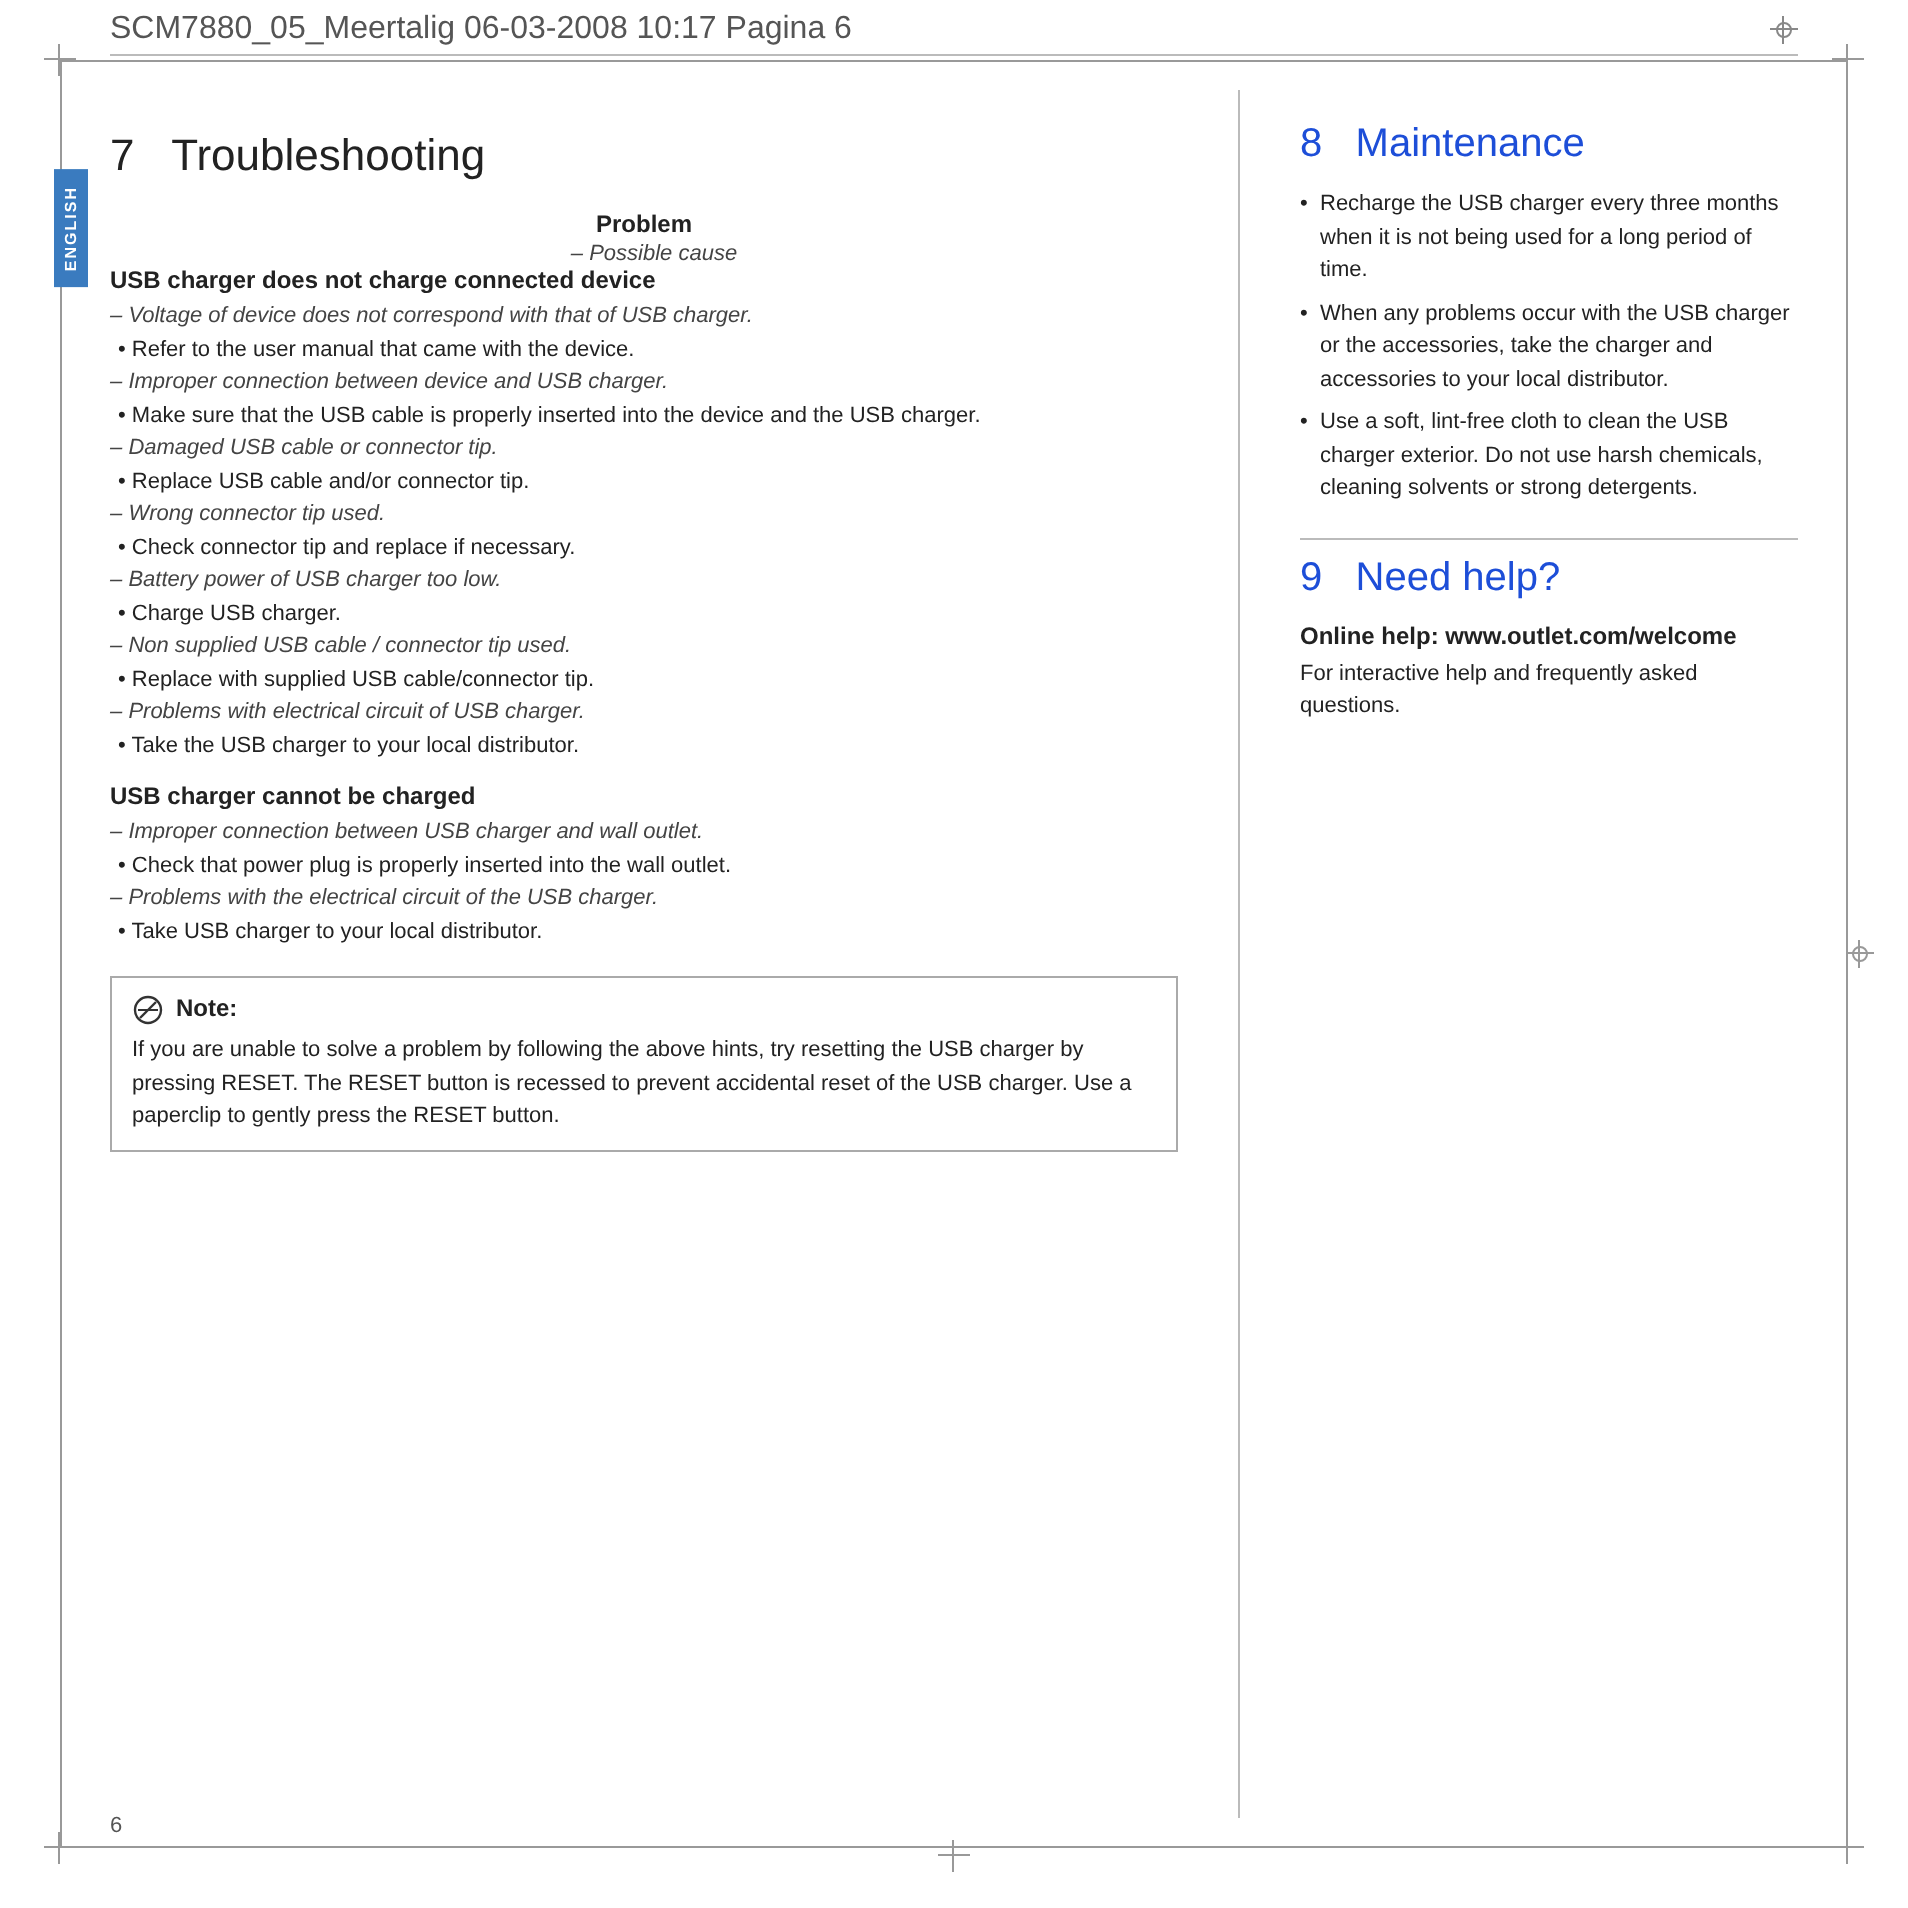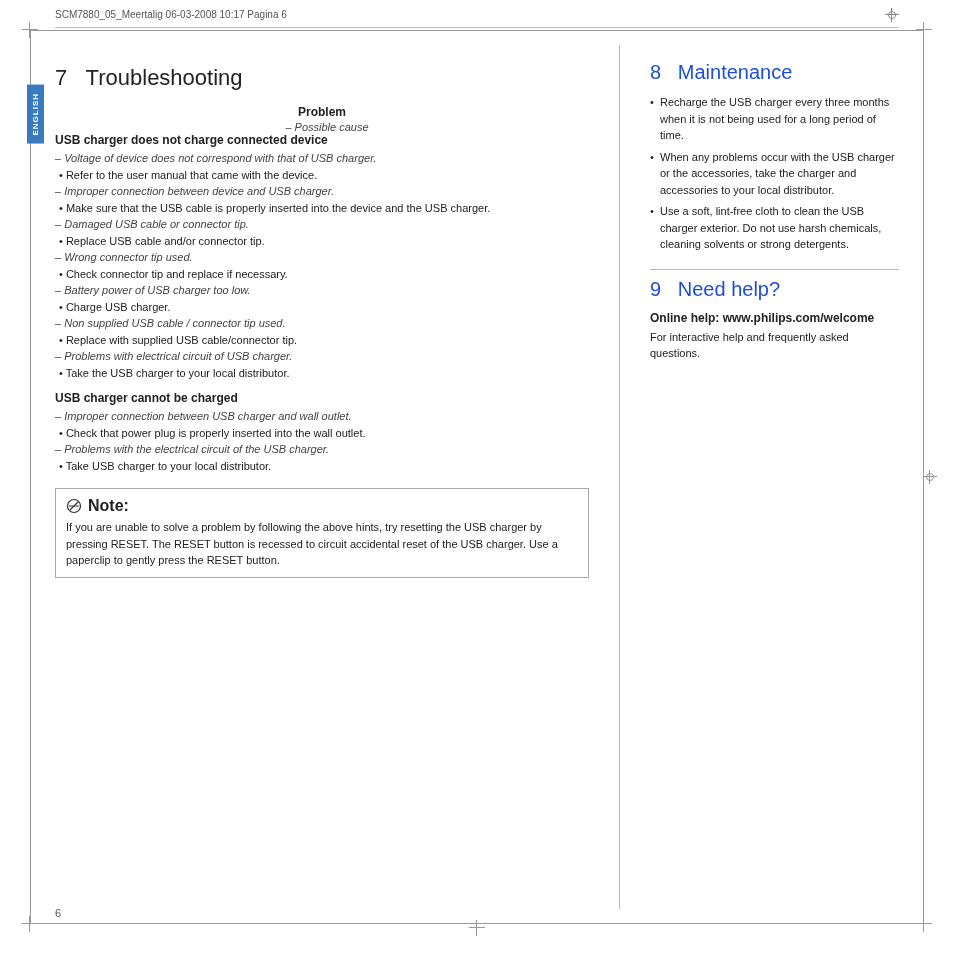--- a/index.html
+++ b/index.html
@@ -60,21 +60,21 @@
 
     
     .header {
       position: absolute;
       top: 10px;
       left: 55px;
       right: 55px;
       height: 18px;
       display: flex;
       align-items: center;
-      font-size: 10px;
+      font-size: 16px;
       color: #555;
       border-bottom: 1px solid #bbb;
       padding-bottom: 8px;
       justify-content: center;
     }
     .header-text {
       flex: 1;
     }
     
     .crosshair {
@@ -219,23 +219,23 @@
 
     
     .note-box {
       margin-top: 14px;
       border: 1px solid #aaa;
       padding: 8px 10px;
       background: #fff;
     }
     .note-header {
       display: flex;
-      align-items: center;
+      align-items: flex-start;
       font-weight: bold;
-      font-size: 16px;
+      font-size: 12px;
       margin-bottom: 4px;
       gap: 6px;
     }
     .note-text {
       font-size: 11px;
       line-height: 1.5;
     }
 
     
     .right-section {
@@ -426,40 +426,40 @@
     <div class="note-box">
       <div class="note-header">
 
         <svg width="16" height="16" viewBox="0 0 16 16">
           <circle cx="8" cy="8" r="6.5" fill="none" stroke="#333" stroke-width="1.2"></circle>
           <line x1="4" y1="12" x2="12" y2="4" stroke="#333" stroke-width="1.2"></line>
           <line x1="3" y1="8" x2="13" y2="8" stroke="#333" stroke-width="1"></line>
         </svg>
         <span>Note:</span>
       </div>
-      <div class="note-text">If you are unable to solve a problem by following the above hints, try resetting the USB charger by pressing RESET. The RESET button is recessed to circuit accidental reset of the USB charger. Use a paperclip to gently press the RESET button.</div>
+      <div class="note-text">If you are unable to solve a problem by following the above hints, try resetting the USB charger by pressing RESET. The RESET button is recessed to prevent accidental reset of the USB charger. Use a paperclip to gently press the RESET button.</div>
     </div>
   </div>
 
   <div class="right-col">
 
     <div class="right-section">
       <div class="right-section-title first">
         <span>8</span>
         &nbsp;&nbsp;<span>Maintenance</span>
       </div>
       <div class="bullet-item">Recharge the USB charger every three months when it is not being used for a long period of time.</div>
       <div class="bullet-item">When any problems occur with the USB charger or the accessories, take the charger and accessories to your local distributor.</div>
       <div class="bullet-item">Use a soft, lint-free cloth to clean the USB charger exterior. Do not use harsh chemicals, cleaning solvents or strong detergents.</div>
     </div>
 
     <div class="right-section">
       <div class="right-section-title" style="border-top: 1px solid #bbb; margin-top: 16px; padding-top: 8px;">
         <span>9</span>
         &nbsp;&nbsp;<span>Need help?</span>
       </div>
-      <div class="online-help-label">Online help: www.philips.com/welcome</div>
+      <div class="online-help-label">Online help: www.outlet.com/welcome</div>
       <div class="online-help-text">For interactive help and frequently asked questions.</div>
     </div>
   </div>
 </div>
 
 <div class="page-number">6</div>
 
 </body></html>

